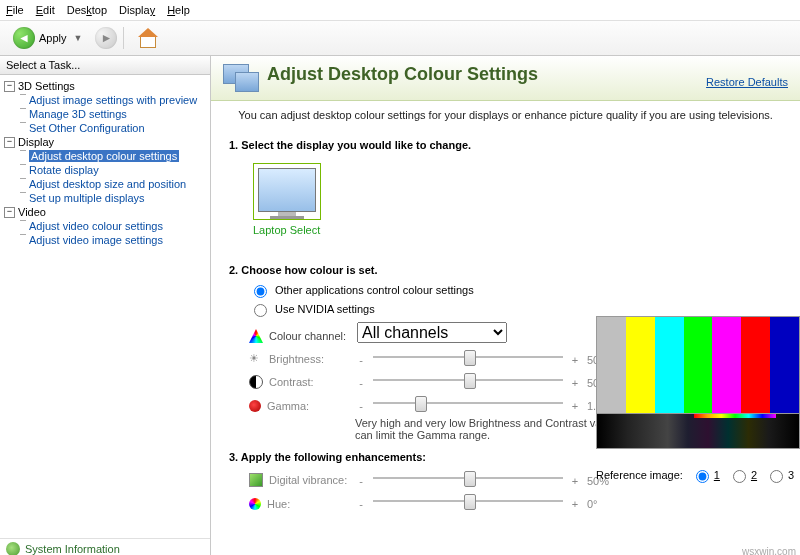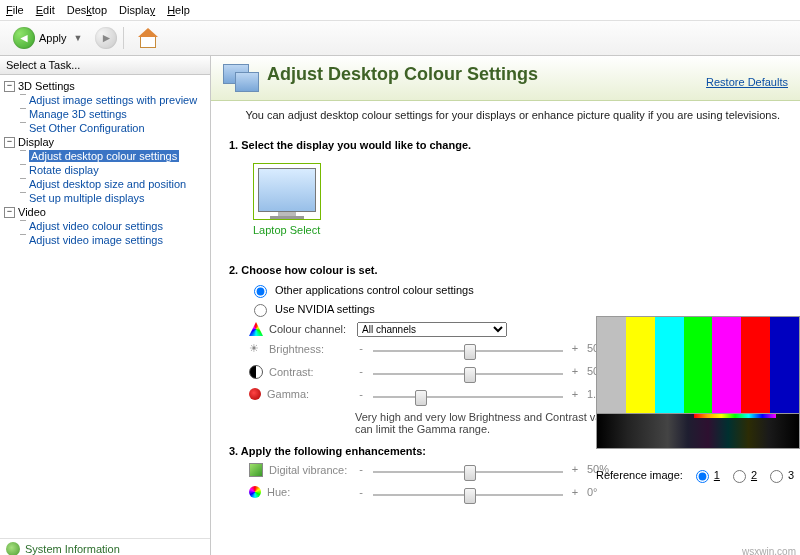--- a/index.html
+++ b/index.html
@@ -29,37 +29,37 @@
 .ti.sel a{background:#3a74c4;color:#fff;padding:0 2px}
 .sysinfo{display:flex;align-items:center;gap:5px;padding:3px 6px;border-top:1px solid #e0e0e0;color:#2c6e2c}
 .sysinfo-icon{width:14px;height:14px;background:radial-gradient(circle at 40% 40%,#a6e07f,#4a9a2f);border-radius:50%}
 .right{flex:1;display:flex;flex-direction:column;position:relative;overflow:hidden}
 .hdr{background:linear-gradient(#fff,#e9f0d5);border-bottom:1px solid #c7d8a6;padding:8px 12px 6px 12px;display:flex;align-items:flex-start;gap:10px;position:relative}
 .hdr-icon{width:34px;height:30px;position:relative}
 .hdr-icon .mon1{position:absolute;left:0;top:0;width:24px;height:18px;border:1px solid #6b8fb7;background:linear-gradient(#bcd6f2,#7aa7d8)}
 .hdr-icon .mon2{position:absolute;left:12px;top:8px;width:22px;height:18px;border:1px solid #6b8fb7;background:linear-gradient(#bcd6f2,#7aa7d8)}
 .hdr-title{font-size:18px;font-weight:bold;color:#3e6226}
 .restore{position:absolute;right:12px;top:20px;color:#0b4fa5;text-decoration:underline;font-size:11px}
-.subtxt{text-align:right;padding:8px 20px 12px;color:#222}
+.subtxt{text-align:center;padding:8px 20px 12px;color:#222}
 .content{padding:0 18px 0 18px;overflow:auto;flex:1;position:relative}
 .step-h{font-weight:bold;margin:6px 0}
 .disp-box{display:inline-block;border:1px solid #76b900;padding:4px 4px 0;margin:6px 0 2px 24px}
 .monitor{width:56px;height:42px;border:1px solid #777;background:linear-gradient(#d9ecff,#98bfe8);margin:auto}
 .mstand{width:18px;height:4px;background:#bbb;margin:0 auto}
 .mbase{width:34px;height:3px;background:#999;margin:0 auto}
 .disp-lbl{color:#1e9e1e;font-size:11px;margin-left:24px}
 .radio-row{display:flex;align-items:center;gap:5px;margin:3px 0 3px 20px}
-.ctl-row{display:flex;align-items:flex-start;gap:8px;margin:5px 0 5px 20px;color:#444}
+.ctl-row{display:flex;align-items:flex-end;gap:8px;margin:5px 0 5px 20px;color:#444}
 .ctl-row .lbl{width:100px;display:flex;align-items:center;gap:6px}
 .ctl-row .minus,.ctl-row .plus{width:8px;text-align:center}
 .ctl-row .val{width:32px}
 .slider{width:190px;height:18px;position:relative}
 .slider .track{position:absolute;left:0;right:0;top:8px;height:2px;background:#bcbcbc}
 .slider .thumb{position:absolute;top:2px;width:10px;height:14px;background:linear-gradient(#f6f6f6,#d6d6d6);border:1px solid #8a8a8a;border-radius:2px}
-select{font-size:10px;width:150px}
+select{font-size:16px;width:150px}
 .dim{color:#888}
 .note{font-size:11px;color:#444;margin:2px 0 10px 126px;width:280px}
 .preview{position:absolute;right:0;top:260px;width:204px}
 .bars{display:flex;height:96px;border:1px solid #999}
 .bars div{flex:1}
 .grad{height:34px;background:linear-gradient(90deg,#000,#222 15%,#333 25%,#444 35%,#1e1e30 45%,#2e1030 55%,#003030 65%,#2c2c05 75%,#1a1a1a 85%,#000);border:1px solid #999;border-top:none;position:relative}
 .grad::after{content:"";position:absolute;left:48%;top:0;width:82px;height:4px;background:linear-gradient(90deg,red,orange,yellow,lime,cyan,blue,magenta)}
 .refrow{display:flex;align-items:center;gap:8px;margin-top:18px;font-size:11px}
 .refrow label{display:flex;align-items:center;gap:2px}
 .watermark{position:absolute;right:4px;bottom:2px;color:#aaa;font-size:10px}

